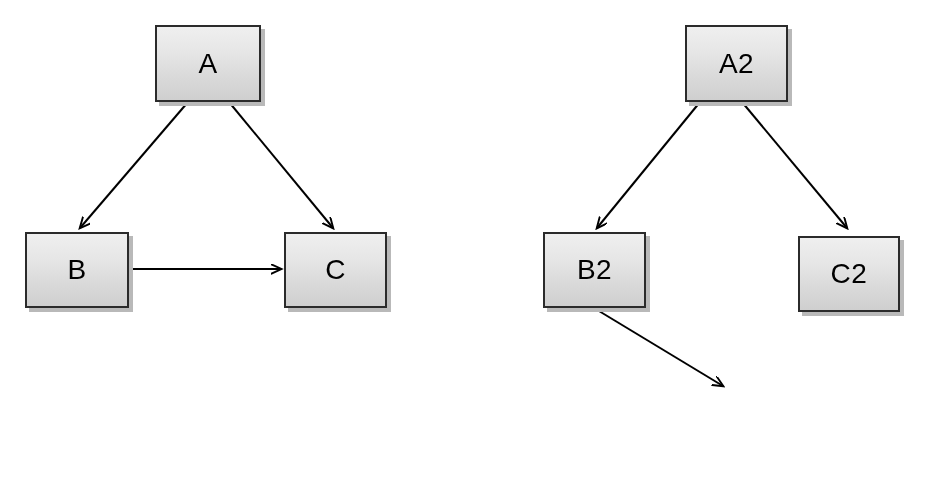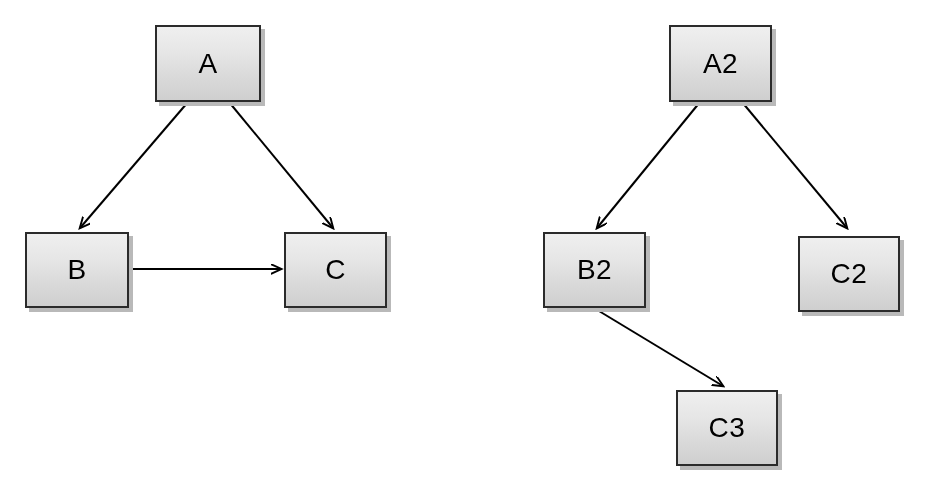--- a/index.html
+++ b/index.html
@@ -72,29 +72,26 @@
   </div>
 
   <div class="node" style="left:25px; top:232px; width:104px; height:76px;">
     <span class="node-label">B</span>
   </div>
 
   <div class="node" style="left:284px; top:232px; width:103px; height:76px;">
     <span class="node-label">C</span>
   </div>
 
-  <div class="node" style="left:669px; top:25px; width:103px; height:77px;">
+  <div class="node" style="left:685px; top:25px; width:103px; height:77px;">
     <span class="node-label">A2</span>
   </div>
 
   <div class="node" style="left:543px; top:232px; width:103px; height:76px;">
     <span class="node-label">B2</span>
   </div>
 
   <div class="node" style="left:798px; top:236px; width:102px; height:76px;">
     <span class="node-label">C2</span>
   </div>
 
-  <div class="node" style="left:676px; top:390px; width:102px; height:76px;">
-    <span class="node-label">C3</span>
-  </div>
 
 </div>
 
 </body></html>

